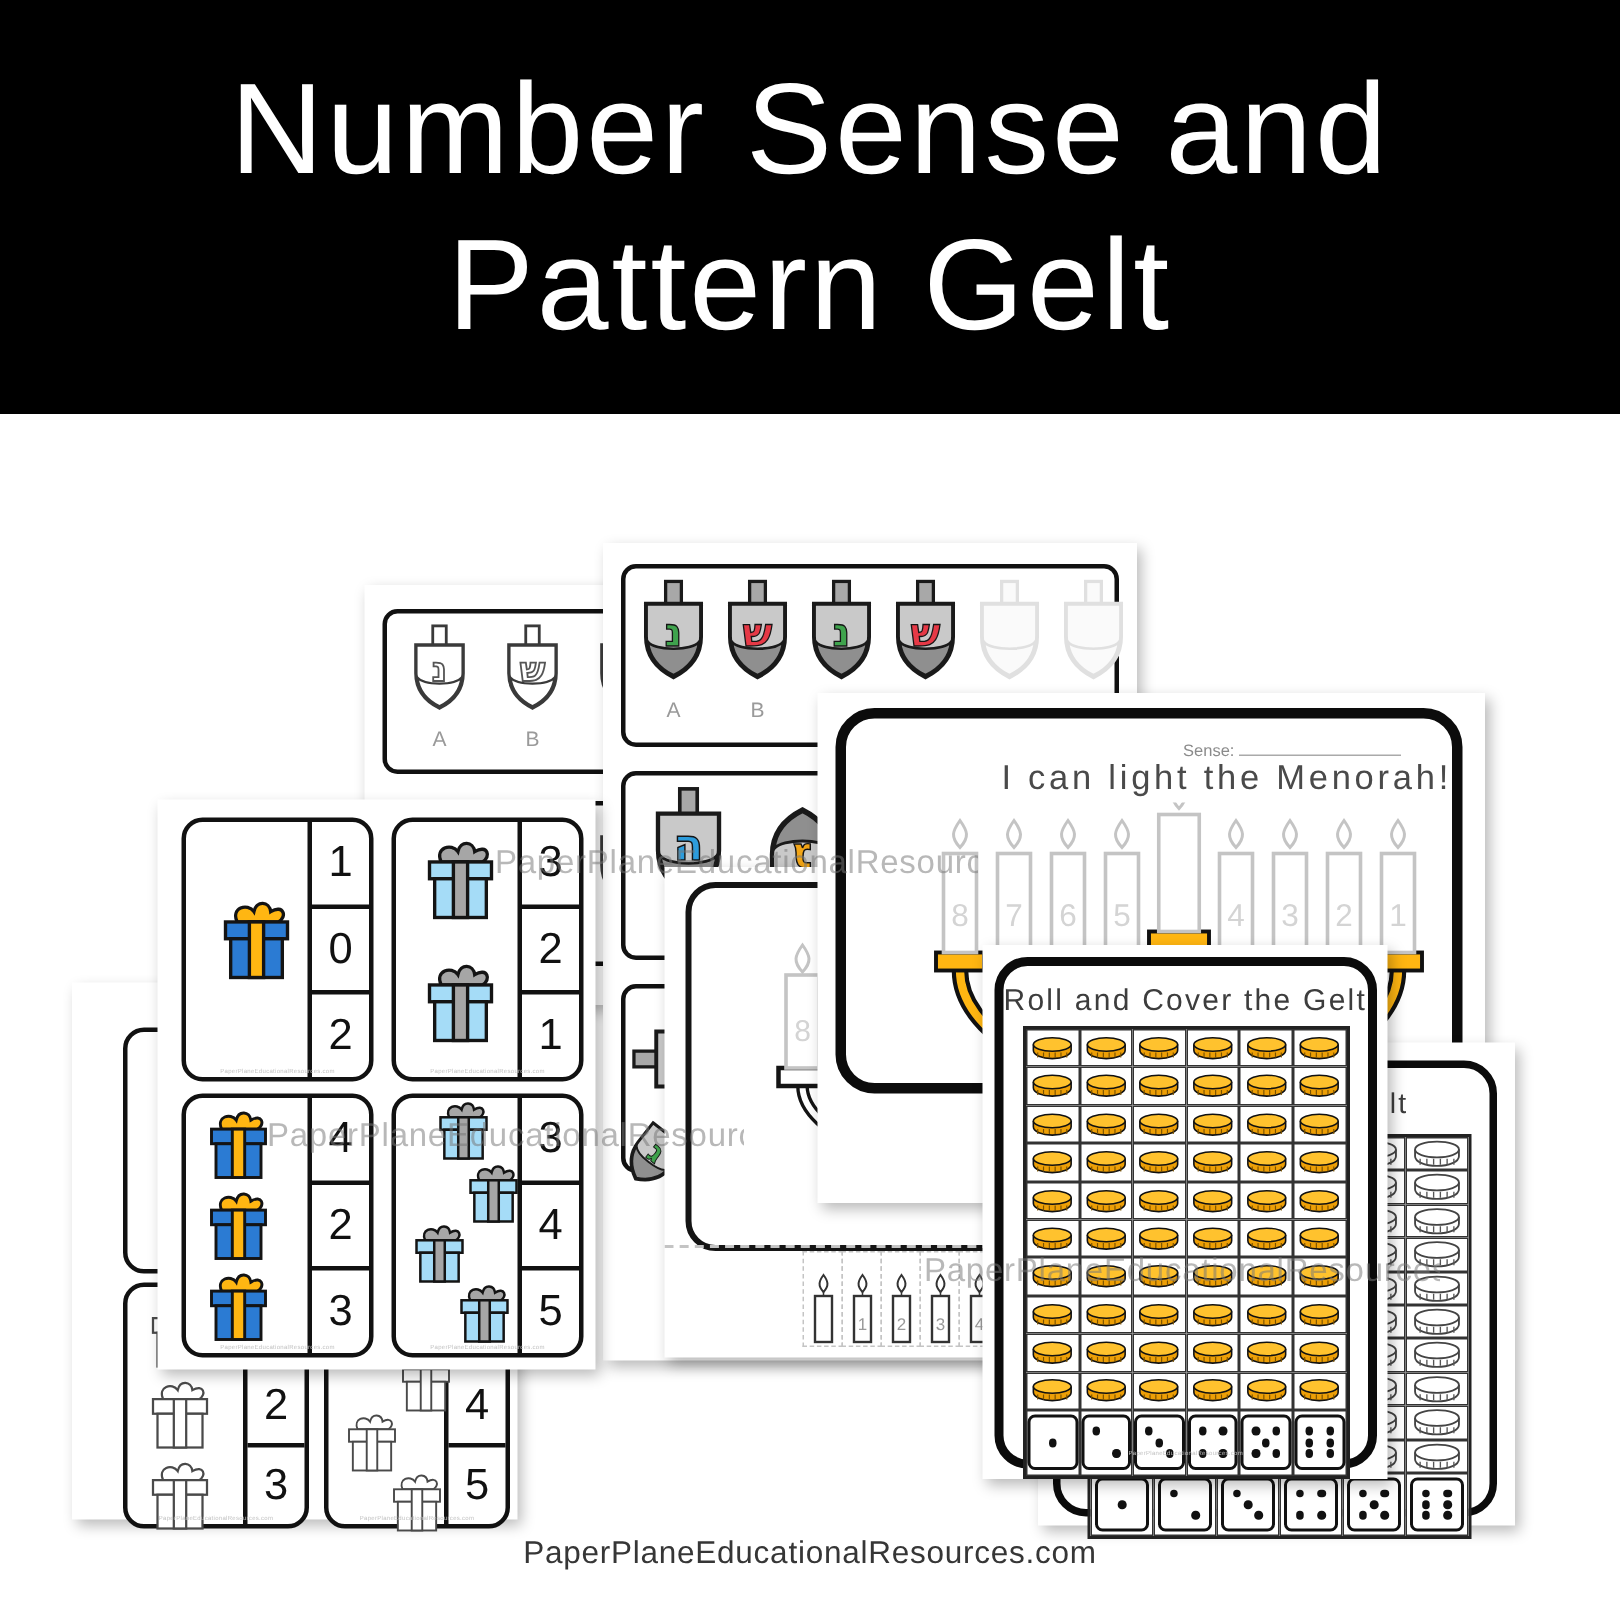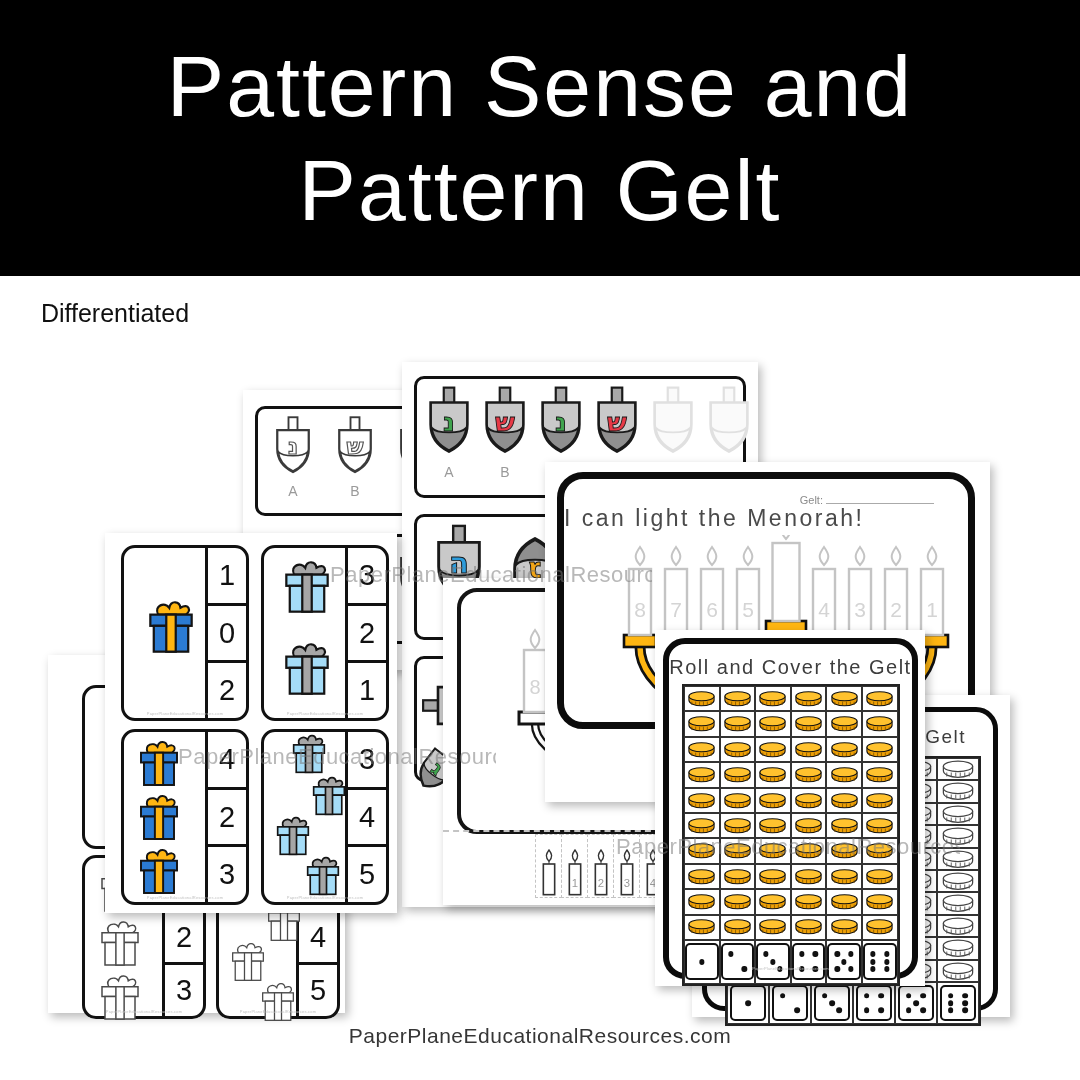--- a/index.html
+++ b/index.html
@@ -41,27 +41,27 @@
   .ccnum{flex:1;display:flex;align-items:center;justify-content:center;
          font-size:29px;color:#111;border-top:3px solid #111;}
   .ccnum:first-child{border-top:none;}
   .micro{position:absolute;bottom:2px;left:0;width:100%;text-align:center;
          font-size:4px;color:#c2c2c2;letter-spacing:.2px;}
   
   .mcard{position:absolute;left:12px;top:10px;width:404px;height:243px;border:7px solid #0c0c0c;
          border-radius:26px;background:#fff;}
   .mname{position:absolute;right:34px;top:14px;font-size:11px;color:#8b8b8b;}
   .mname .nline{display:inline-block;width:108px;border-bottom:1.5px solid #aaa;height:10px;}
-  .mtitle{position:absolute;left:0;top:26px;width:100%;text-align:left;font-size:23px;
+  .mtitle{position:absolute;left:0;top:26px;width:100%;text-align:right;font-size:23px;
           color:#4a4a4a;letter-spacing:2.5px;}
   
   .gcard{position:absolute;border-radius:22px;background:#fff;}
   .p7 .gcard{left:8px;top:8px;width:243px;height:329px;border:6px solid #0b0b0b;}
   .p8 .gcard{left:10px;top:12px;width:286px;height:294px;border:5px solid #0b0b0b;}
-  .gtitle{position:absolute;left:0;width:100%;text-align:center;color:#3d3d3d;letter-spacing:1.5px;}
+  .gtitle{position:absolute;left:0;width:100%;color:#3d3d3d;letter-spacing:1.5px;}
   .p7 .gtitle{top:12px;font-size:20px;}
   .p8 .gtitle{top:14px;font-size:19px;}
   .ggrid{position:absolute;display:grid;border:2px solid #222;}
   .gcell{border:1px solid #333;display:flex;align-items:center;justify-content:center;background:#fff;}
   
   .die{position:relative;background:#fff;border:2.5px solid #111;border-radius:5px;}
   .pip{position:absolute;width:18%;height:18%;background:#111;border-radius:50%;
        transform:translate(-50%,-50%);}
   
   .p5card{position:absolute;left:14px;top:10px;width:240px;height:238px;border:4px solid #141414;
@@ -71,26 +71,25 @@
   .rot180{transform:rotate(180deg);}
   .rotm90{transform:rotate(-90deg);}
   .tilt{transform:rotate(38deg);}
 </style>
 </head>
 <body>
 
 <div class="canvas">
 
   <header class="hdr">
-    <div>Pattern Sense and</div>
+    <div>Number Sense and</div>
     <div>Pattern Gelt</div>
   </header>
 
   <div class="blurb">
-    <div>Differentiated</div>
   </div>
 
   <div class="sheet p1">
     <div class="strip" id="p1s1" style="margin:16px 12px 0 12px;height:96px;">
         <div class="dcell" style="width:62px">
       <span class=""><svg width="48" viewBox="0 0 64 88">
     <rect x="26" y="3" width="12" height="19" fill="#fff" stroke="#3a3a3a" stroke-width="2.5"></rect>
     <path d="M11,20 H53 V45 C53,62 42,71 32,76 C22,71 11,62 11,45 Z" fill="#fff" stroke="#3a3a3a" stroke-width="3"></path>
     <path d="M12.5,49 C14,63 23,70 32,74.5 C41,70 50,63 51.5,49 C46,56 18,56 12.5,49 Z" fill="#fff" stroke="#3a3a3a" stroke-width="2"></path>
     <text x="32" y="52" font-size="30" font-weight="bold" text-anchor="middle" font-family="DejaVu Sans, sans-serif" fill="none" stroke="#555" stroke-width="1.6">נ</text>
@@ -532,21 +531,21 @@
     <rect x="6.5" y="24" width="17" height="46" fill="#fff" stroke="#333" stroke-width="2.4"></rect>
     <text x="15" y="58" font-size="17" text-anchor="middle" fill="#9a9a9a">4</text>
           </svg>
         </div>
       </div>
   </div>
 
   <div class="sheet p6">
     <div class="mcard">
       <div class="mname">
-        <span>Gelt:</span>
+        <span>Sense:</span>
         <span class="nline"></span>
       </div>
       <div class="mtitle">I can light the Menorah!</div>
       <div id="p6menorah" style="position:absolute;left:4px;top:56px;"><svg width="436" viewBox="0 0 436 232">
       <path d="M 72,112 A 146 78 0 0 0 218,190" fill="none" stroke="#111" stroke-width="11"></path>
              <path d="M 364,112 A 146 78 0 0 1 218,190" fill="none" stroke="#111" stroke-width="11"></path>
             <path d="M 108,112 A 110 78 0 0 0 218,190" fill="none" stroke="#111" stroke-width="11"></path>
              <path d="M 328,112 A 110 78 0 0 1 218,190" fill="none" stroke="#111" stroke-width="11"></path>
             <path d="M 144,112 A 74 78 0 0 0 218,190" fill="none" stroke="#111" stroke-width="11"></path>
              <path d="M 292,112 A 74 78 0 0 1 218,190" fill="none" stroke="#111" stroke-width="11"></path>

